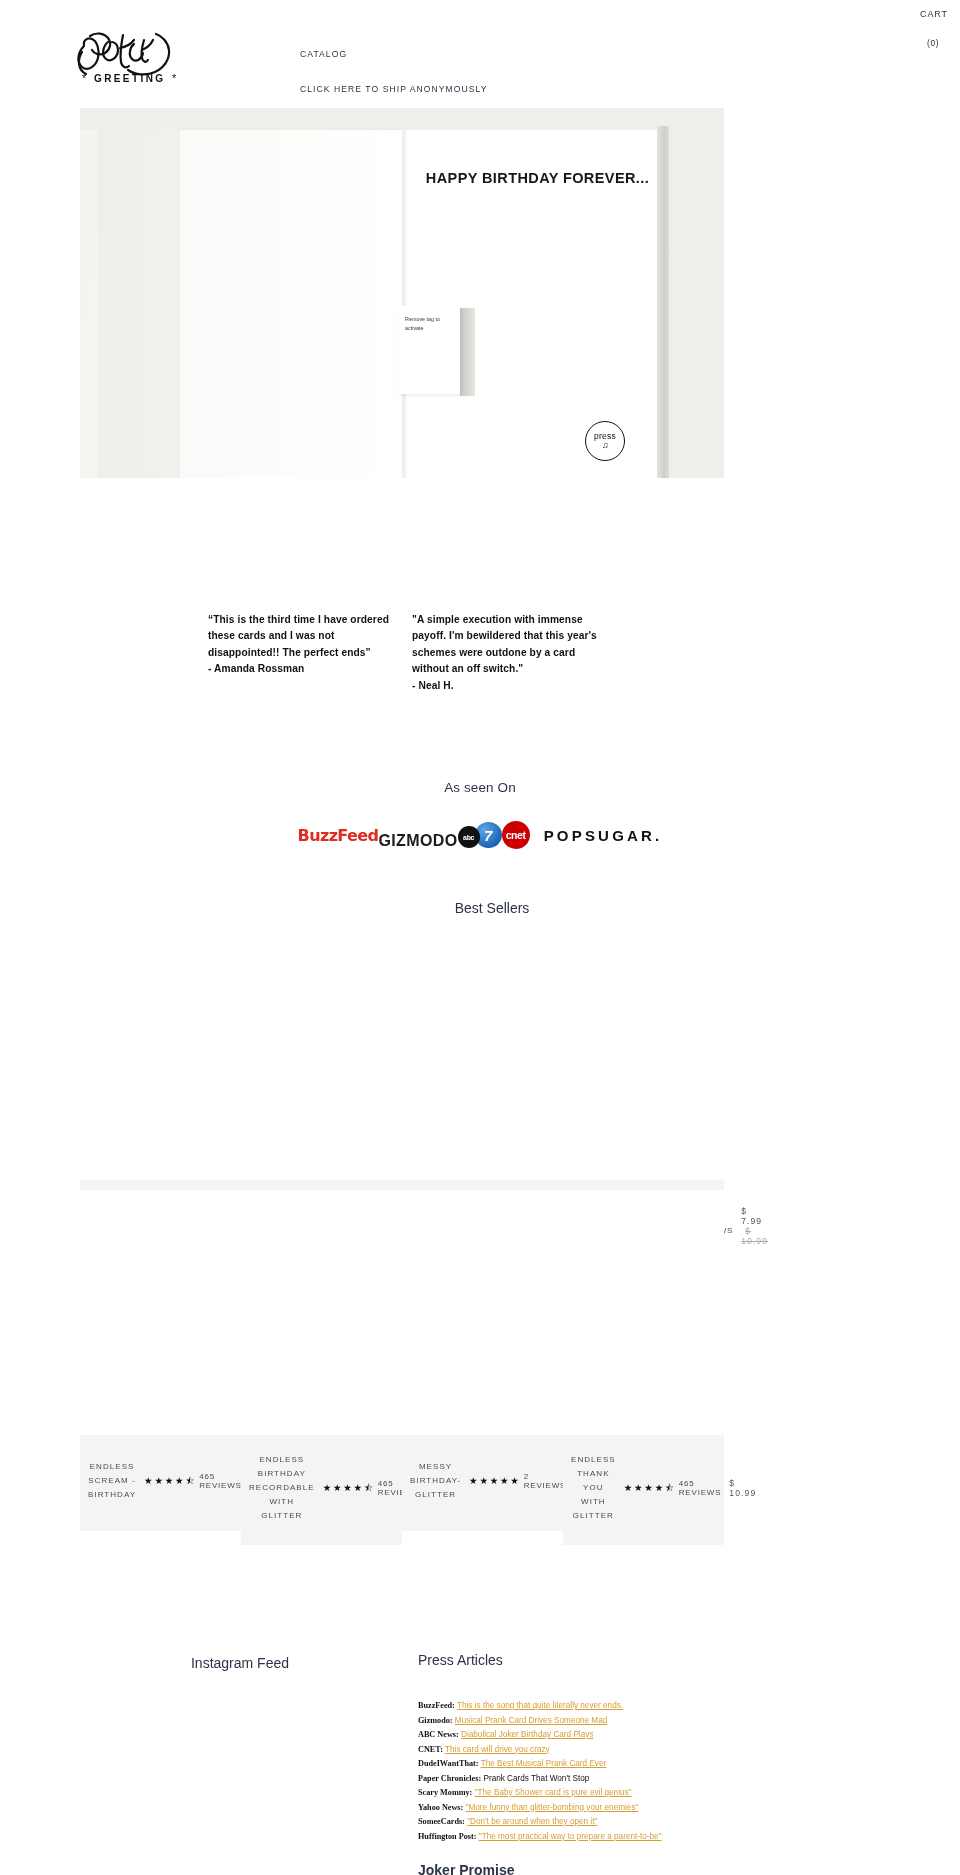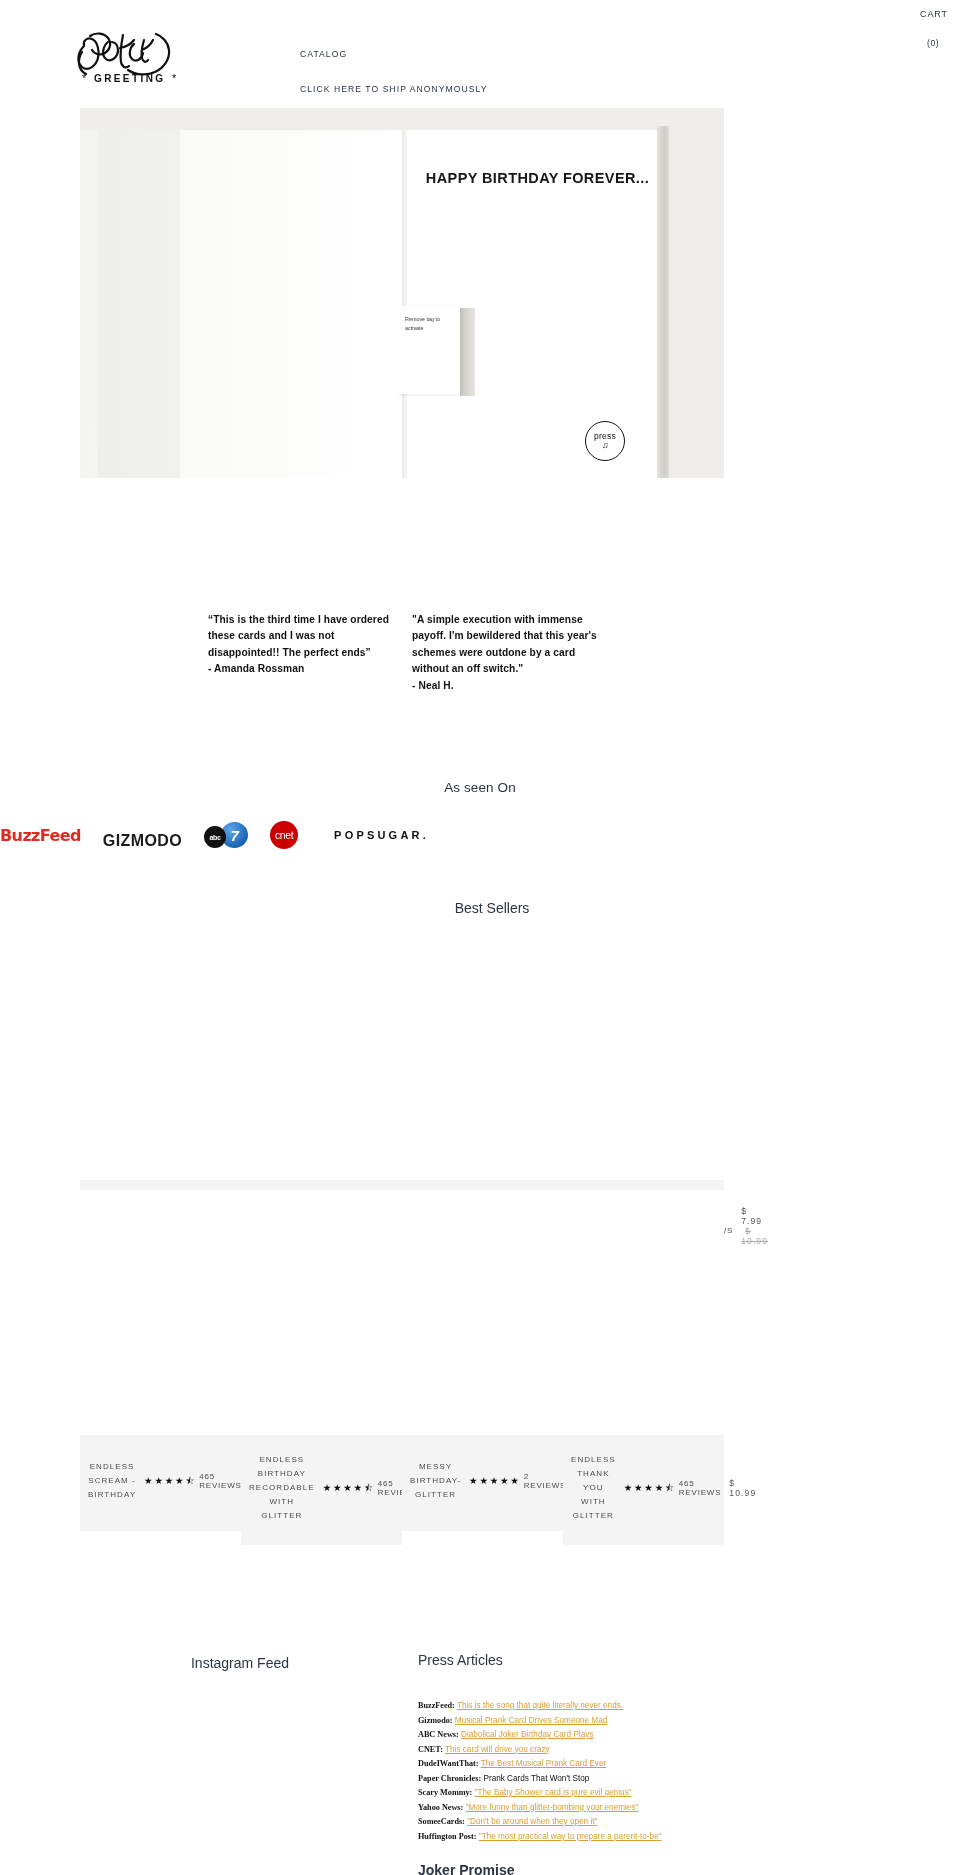--- a/index.html
+++ b/index.html
@@ -123,21 +123,21 @@
   .quote.q2 { margin-left: 4px; }
 
   
   .seen-title {
     position: absolute; left: 0; top: 780px; width: 960px;
     text-align: center; font-size: 13.5px; font-weight: 400; color: #2b3445;
     letter-spacing: .1px;
   }
   .logos-row {
     position: absolute; left: 0; top: 820px; width: 960px;
-    display: flex; align-items: center; justify-content: flex-start; gap: 22px;
+    display: flex; align-items: center; justify-content: center; 
   }
   .lg-buzzfeed {
     font-family: "DejaVu Sans", sans-serif; font-weight: 700;
     font-size: 16px; letter-spacing: -.6px;
   }
   .lg-buzzfeed .b { color: #e02b20; }
   .lg-gizmodo {
     font-family: "Liberation Sans", sans-serif; font-weight: 700;
     font-size: 16px; letter-spacing: .4px; color: #1c1c1c; margin-top: 12px;
   }
@@ -156,24 +156,24 @@
     position: absolute; left: 0; top: 4px; width: 22px; height: 22px;
     background: #111; border-radius: 50%;
     display: flex; align-items: center; justify-content: center;
   }
   .lg-abc7 .black span {
     color: #fff; font-size: 7px; font-weight: 700; letter-spacing: -.3px;
   }
   .lg-cnet {
     width: 28px; height: 28px; border-radius: 50%; background: #cc0000;
     display: flex; align-items: center; justify-content: center;
-    color: #fff; font-weight: 400; font-size: 10.5px; letter-spacing: -.4px;
+    color: #fff; font-weight: 700; font-size: 10.5px; letter-spacing: -.4px;
   }
   .lg-popsugar {
-    font-weight: 700; font-size: 11px; letter-spacing: 3.2px; color: #111;
+    font-weight: 700; font-size: 15px; letter-spacing: 3.2px; color: #111;
     margin-left: 14px;
   }
 
   
   .bs-title {
     position: absolute; left: 0; top: 900px; width: 960px;
     text-align: center; font-size: 14px; color: #2b3445; margin-left: 12px;
   }
   .grid-row {
     position: absolute; left: 80px; width: 644px;

